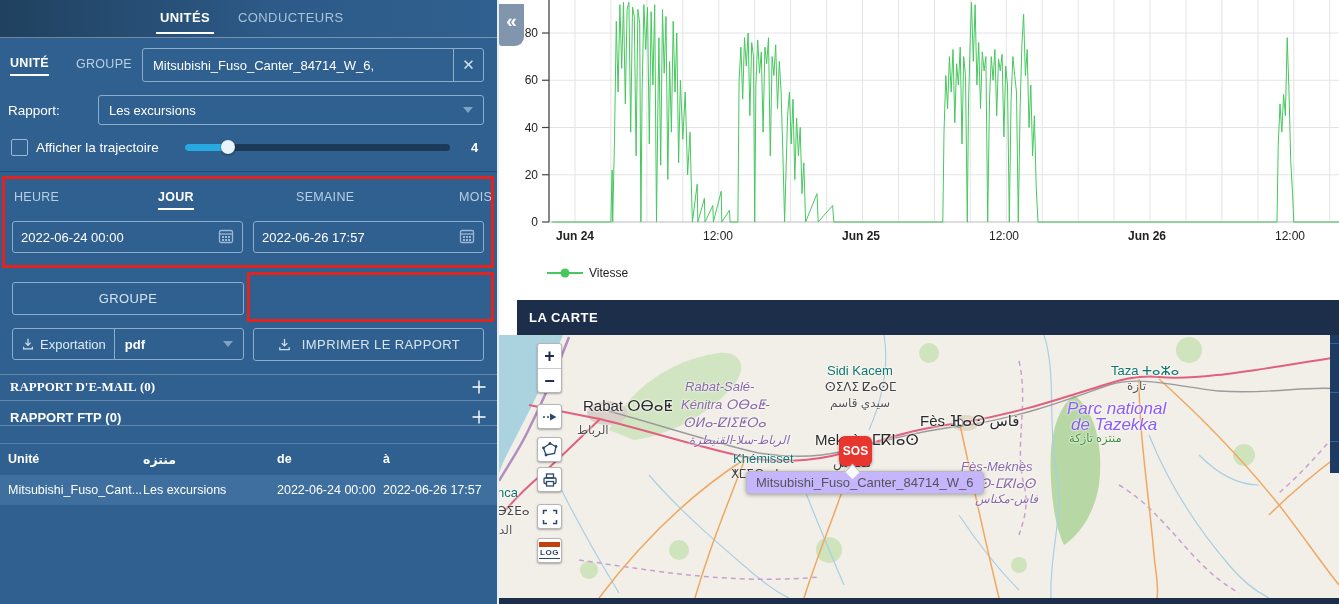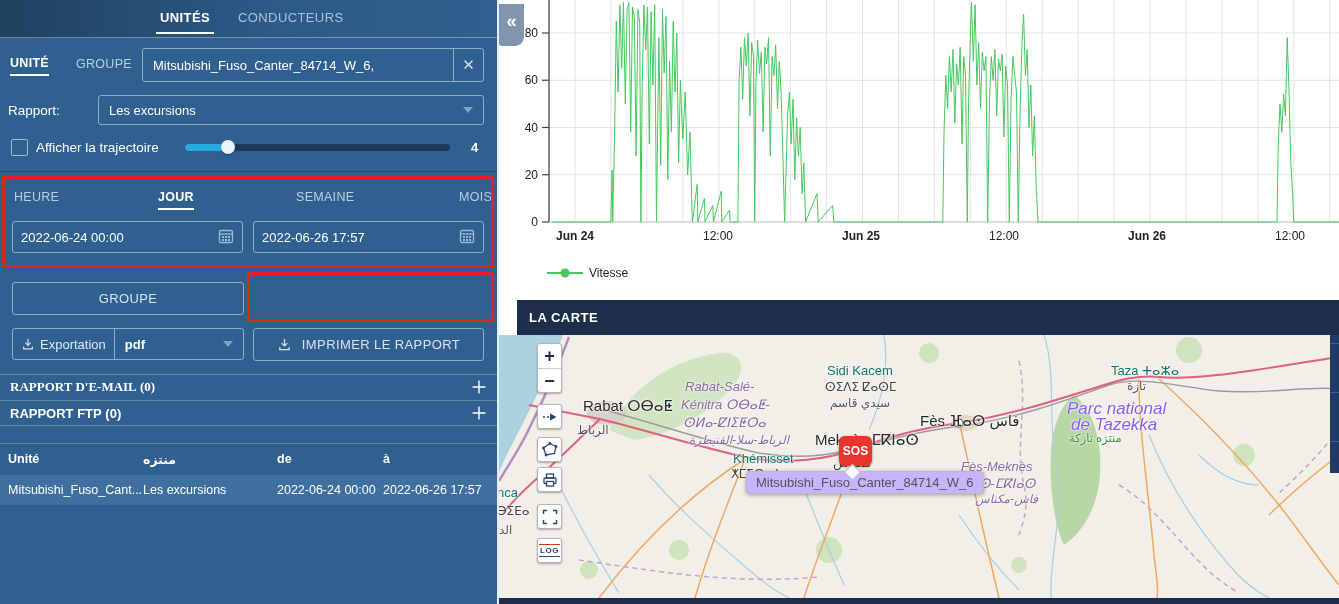--- a/index.html
+++ b/index.html
@@ -91,21 +91,21 @@
   .ar-lg{font-size:13px;color:#444;}
   .region{font-size:13px;font-style:italic;color:#8b68a8;}
   .region-ar{font-size:12px;font-style:italic;color:#8b68a8;}
   .park{font-size:17px;font-style:italic;color:#8b5cf6;}
   .park-ar{font-size:11.5px;color:#3f8f3f;}
 
   .map-ctl{position:absolute;left:38px;width:25px;height:25px;background:#fff;border:1px solid #b5b5b5;border-radius:3px;box-shadow:0 1px 2px rgba(0,0,0,.3);display:flex;align-items:center;justify-content:center;color:#2b4a6b;cursor:pointer;}
   .zoom-box{position:absolute;left:38px;top:8px;width:25px;height:50px;background:#fff;border:1px solid #b5b5b5;border-radius:3px;box-shadow:0 1px 2px rgba(0,0,0,.3);cursor:pointer;}
   .zoom-cell{width:100%;height:25px;display:flex;align-items:center;justify-content:center;color:#1c2e49;font-size:18px;font-weight:bold;}
   .zoom-cell:first-child{border-bottom:1px solid #ccc;}
-  .log-label{font-size:8px;font-weight:bold;letter-spacing:.5px;border-top:1px solid #c2410c;border-bottom:1px solid #2b4a6b;padding:1px 1px;}
+  .log-label{font-size:8px;font-weight:bold;letter-spacing:.5px;border-top:5px solid #c2410c;border-bottom:1px solid #2b4a6b;padding:1px 1px;}
 
   .sos-marker{position:absolute;left:340px;top:101px;width:33px;height:30px;background:#e8352e;border-radius:6px;display:flex;align-items:center;justify-content:center;color:#fff;font-size:12px;font-weight:bold;box-shadow:0 1px 3px rgba(0,0,0,.4);z-index:8;cursor:pointer;}
   .map-tooltip{position:absolute;left:247px;top:136px;height:23px;background:#c4b5fd;border:1px solid #bbb;border-radius:4px;box-shadow:0 1px 4px rgba(0,0,0,.35);color:#555;font-size:13px;display:flex;align-items:center;padding:0 9px;z-index:9;}
   .map-tooltip:before{content:"";position:absolute;left:100px;top:-6px;width:10px;height:10px;background:#fafafa;border-left:1px solid #bbb;border-top:1px solid #bbb;transform:rotate(45deg);}
 </style>
 </head>
 <body>
 
 <div class="sidebar">
 
@@ -202,21 +202,21 @@
   </div>
 
   <div class="acc-row" style="top:374px;font-family:Liberation Serif, serif;">
     <span>RAPPORT D'E-MAIL</span>&nbsp;<span>(0)</span>
     <span class="plus">
         <svg width="16" height="16" viewBox="0 0 16 16">
           <path d="M8 1.5v13M1.5 8h13" stroke="#fff" stroke-width="1.4"></path>
         </svg>
       </span>
   </div>
-  <div class="acc-row" style="top:400px;border-bottom:1px solid rgba(255,255,255,.25);height:26px;">
+  <div class="acc-row" style="top:400px;border-bottom:1px solid rgba(255,255,255,.25);height:26px;align-items:flex-end;">
     <span>RAPPORT FTP</span>&nbsp;<span>(0)</span>
     <span class="plus">
         <svg width="16" height="16" viewBox="0 0 16 16">
           <path d="M8 1.5v13M1.5 8h13" stroke="#fff" stroke-width="1.4"></path>
         </svg>
       </span>
   </div>
 
   <div class="tbl-head">
     <span class="c0">Unité</span>

